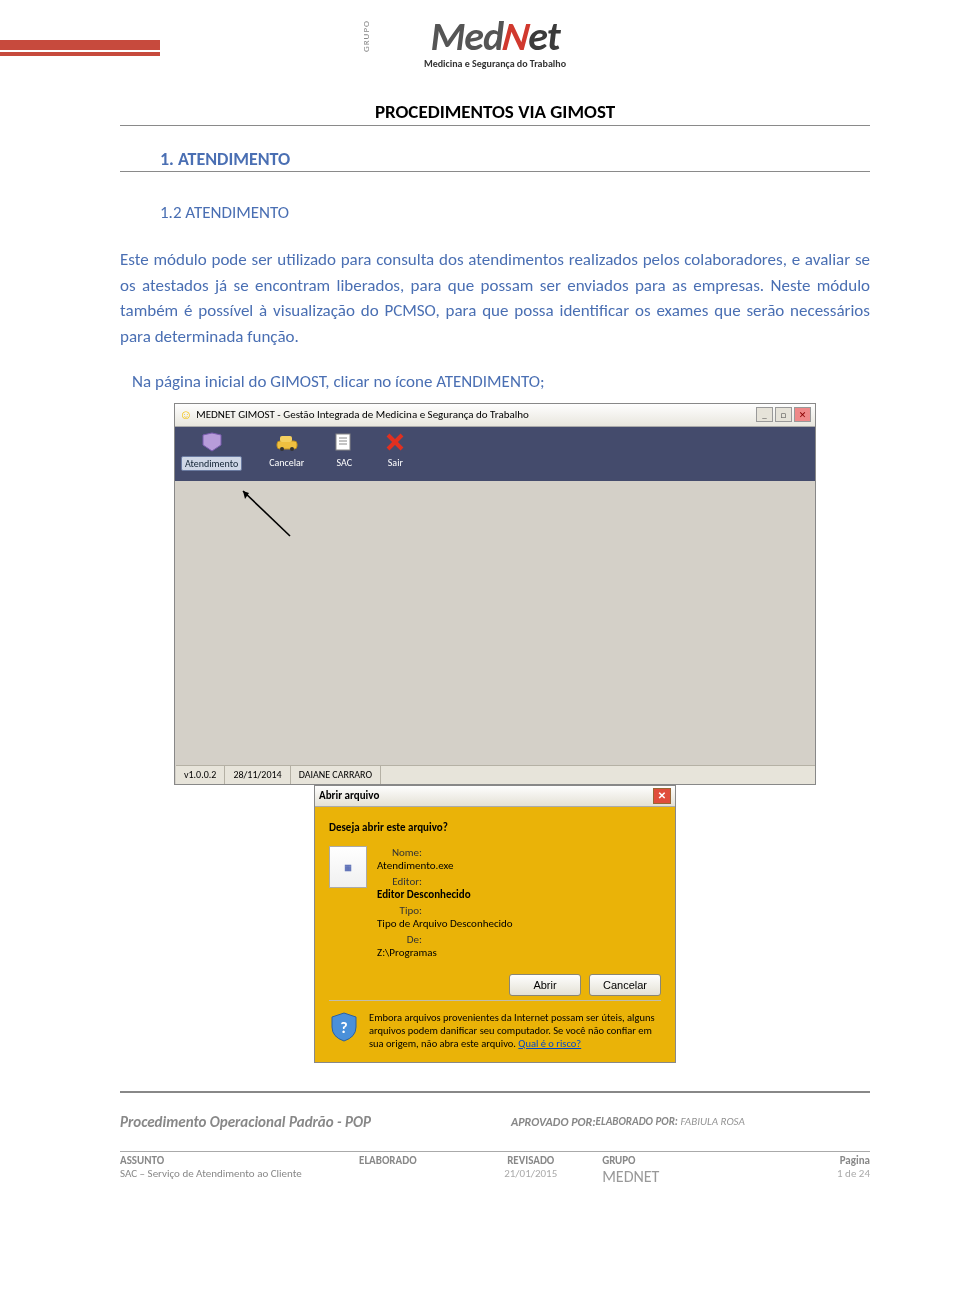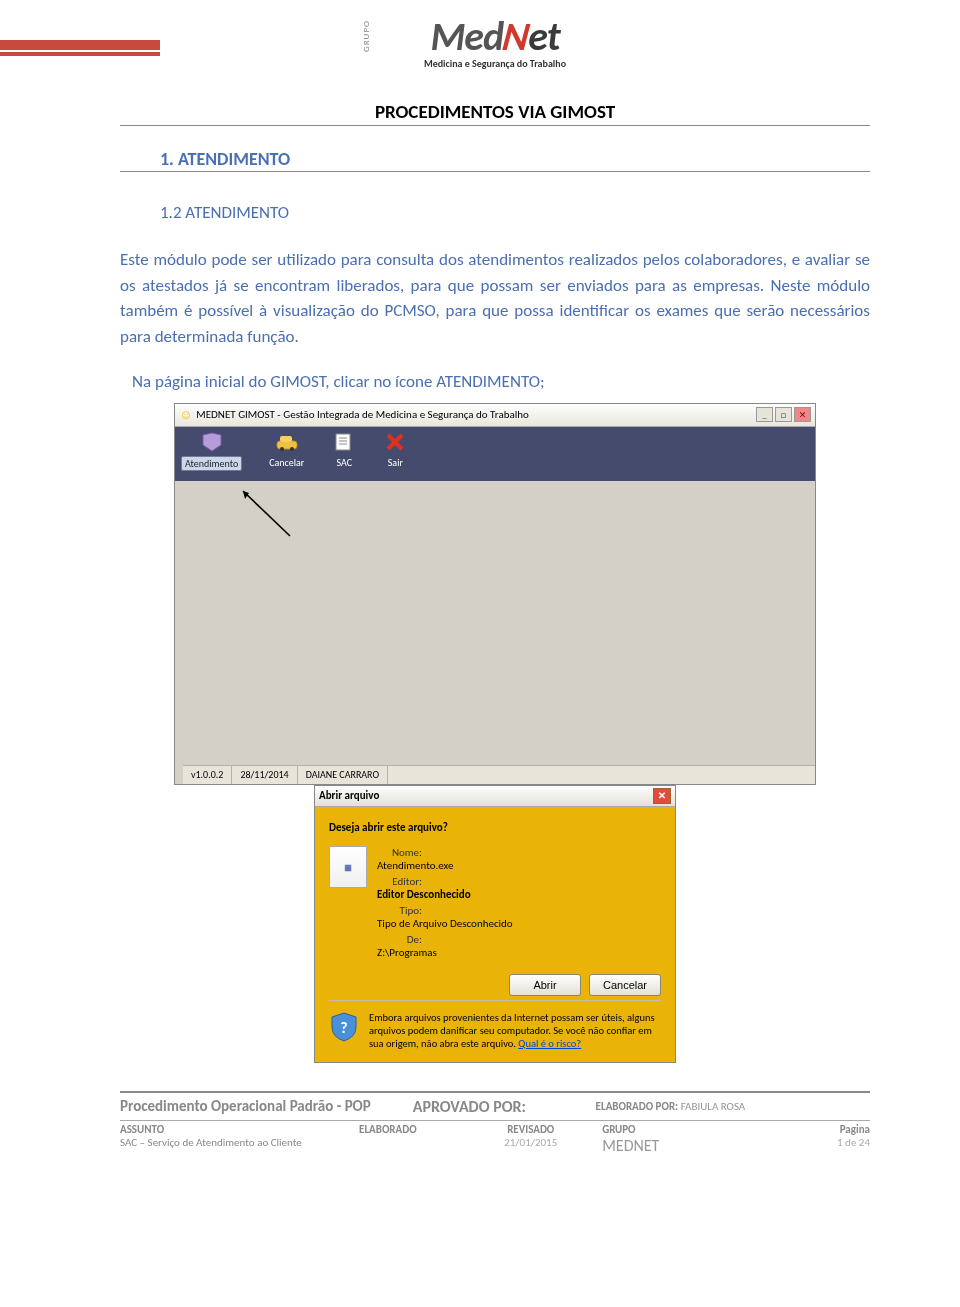--- a/index.html
+++ b/index.html
@@ -190,21 +190,21 @@
   .arrow {
     position: absolute;
     top: 5px;
     left: 60px;
     width: 60px;
     height: 60px;
   }
   .scr1-status {
     position: absolute;
     bottom: 0;
-    left: 8px;
+    left: 1px;
     right: 0;
     height: 18px;
     background: #e7e4da;
     border-top: 1px solid #b5b1a5;
     font-size: 10px;
     display: flex;
     align-items: center;
   }
   .scr1-status span {
     border-right: 1px solid #b5b1a5;
@@ -310,35 +310,36 @@
 
   
   .footer {
     margin-top: 28px;
     border-top: 2px solid #888;
     font-size: 12px;
   }
   .footer-row1 {
     display: flex;
     border-bottom: 1px solid #aaa;
-    padding: 4px 0;
-    align-items: center;
+    padding: 20px 0;
+    align-items: center;
+    font-style: italic;
   }
   .footer-row1 .c1 {
     flex: 1.6;
     font-weight: bold;
     color: #888;
     font-size: 15px;
   }
   .footer-row1 .c2 {
     flex: 1;
     font-weight: bold;
     color: #888;
-    text-align: left;
-    font-size: 16px;
+    text-align: right;
+    font-size: 12px;
   }
   .footer-row1 .c3 {
     flex: 1.5;
     font-size: 11px;
     color: #888;
     font-weight: bold;
   }
   .footer-row1 .c3 .v { color: #949494; font-weight: normal; }
   .footer-row2 {
     display: flex;

